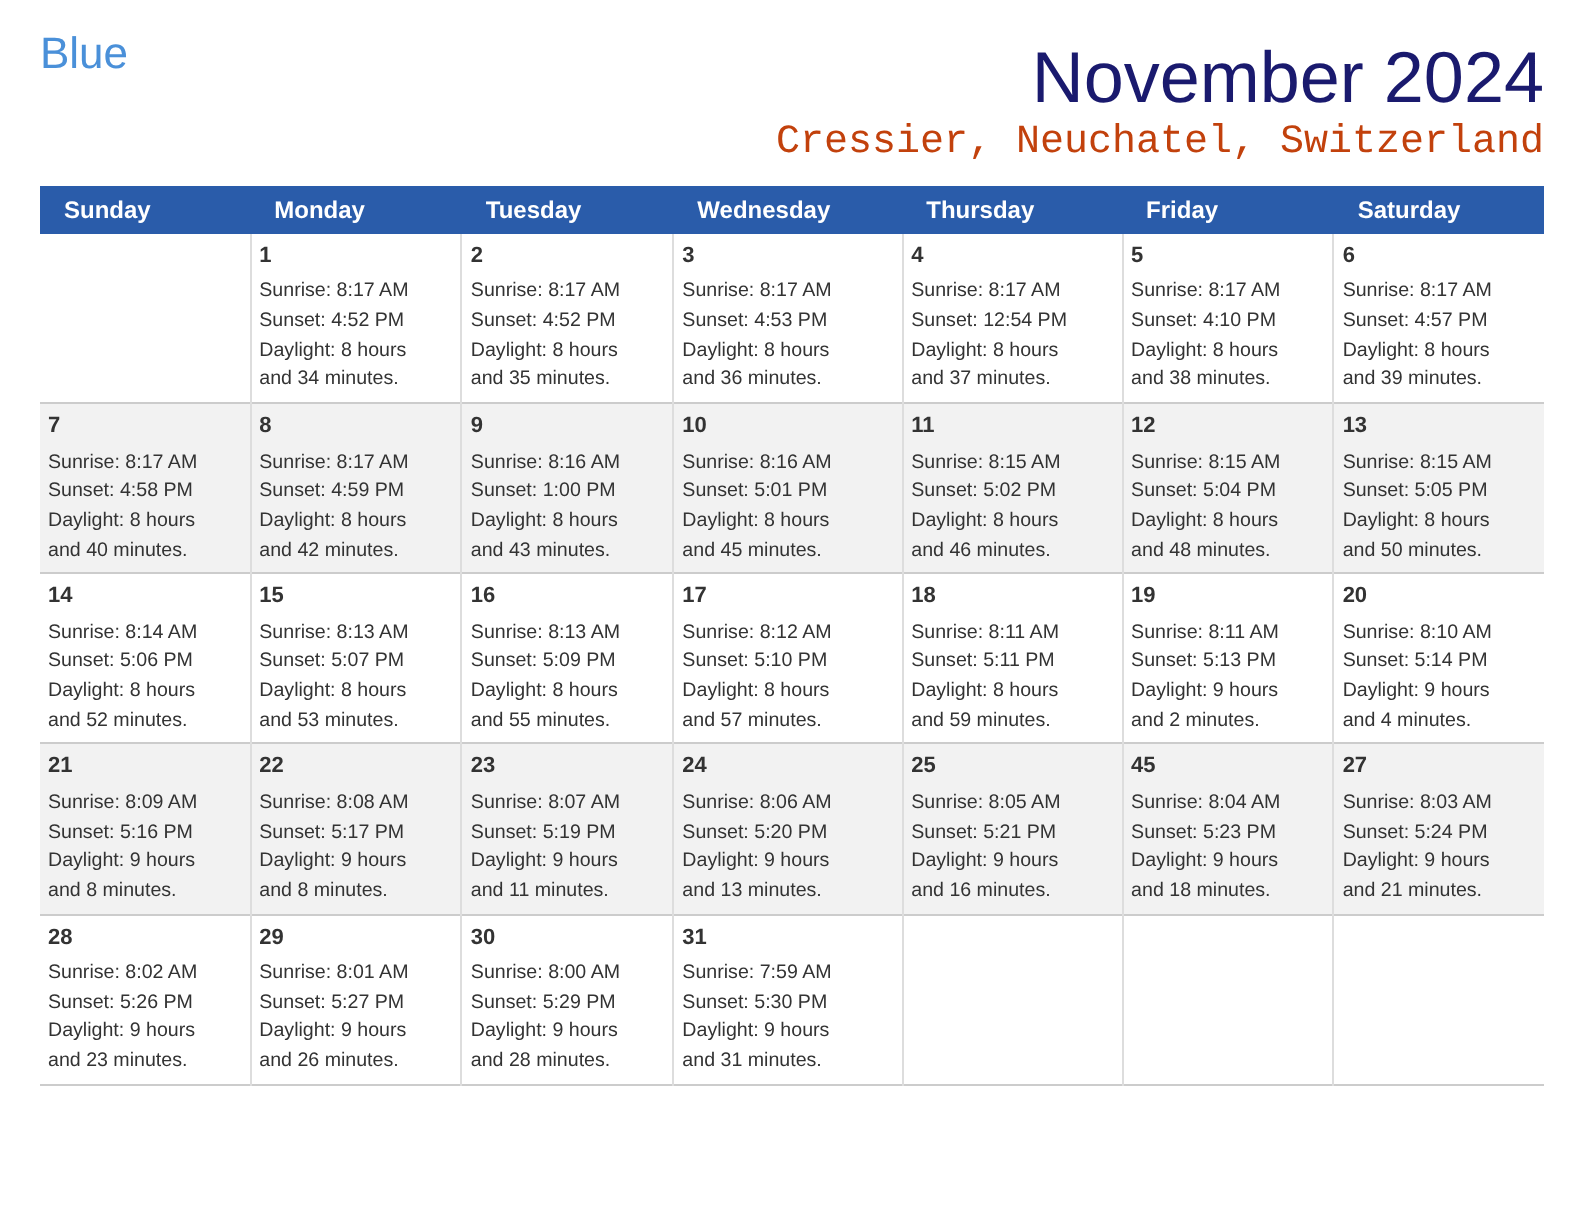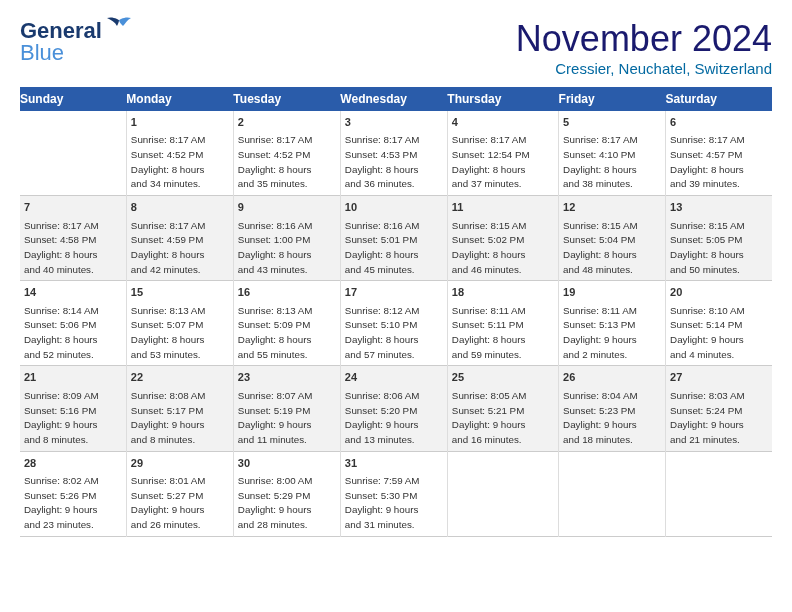--- a/index.html
+++ b/index.html
@@ -27,32 +27,33 @@
     }
     .title-area {
       text-align: right;
     }
     .main-title {
       font-size: 36px;
       color: #1a1a6e;
       font-weight: normal;
     }
     .subtitle {
-      font-size: 15px;
-      color: #0369a1;
+      font-size: 20px;
+      color: #c2410c;
+      font-family: Liberation Mono, monospace;
     }
     table {
       width: 100%;
       border-collapse: collapse;
       font-size: 10.5px;
     }
     thead tr th {
       background-color: #2a5caa;
       color: #fff;
-      padding: 5px 0;
+      padding: 5px 12px;
       text-align: left;
       font-weight: bold;
       font-size: 12px;
     }
     tbody tr {
       border-bottom: 1px solid #ccc;
     }
     tbody tr:nth-child(even) {
       background-color: #f2f2f2;
     }
@@ -90,29 +91,20 @@
       margin-left: 3px;
       margin-top: -8px;
     }
   </style>
 </head>
 <body>
 
 <div class="page">
   <div class="header-area">
     <div class="logo">
-      <div class="logo-wrapper">
-        <span style="font-size:22px;font-weight:bold;">
-          <span class="logo-dark">General</span>
-        </span>
-        <svg class="bird-svg" width="28" height="22" viewBox="0 0 28 22">
-          <path d="M14 4 C14 4 20 0 26 2 C22 4 20 8 18 10 C16 8 14 6 14 4Z" fill="#4a90d9"></path>
-          <path d="M14 4 C14 4 8 0 2 2 C6 4 10 6 12 10 C13 8 14 6 14 4Z" fill="#1a3a6e"></path>
-        </svg>
-      </div>
       <span style="font-size:22px;font-weight:normal;color:#4a90d9;margin-top:-4px;">Blue</span>
     </div>
     <div class="title-area">
       <div class="main-title">November 2024</div>
       <div class="subtitle">Cressier, Neuchatel, Switzerland</div>
     </div>
   </div>
 
   <table>
     <thead>
@@ -153,21 +145,21 @@
           <td><span class="day-num">18</span><span class="cell-text">Sunrise: 8:11 AM</span><br><span class="cell-text">Sunset: 5:11 PM</span><br><span class="cell-text">Daylight: 8 hours</span><br><span class="cell-text">and 59 minutes.</span></td>
           <td><span class="day-num">19</span><span class="cell-text">Sunrise: 8:11 AM</span><br><span class="cell-text">Sunset: 5:13 PM</span><br><span class="cell-text">Daylight: 9 hours</span><br><span class="cell-text">and 2 minutes.</span></td>
           <td><span class="day-num">20</span><span class="cell-text">Sunrise: 8:10 AM</span><br><span class="cell-text">Sunset: 5:14 PM</span><br><span class="cell-text">Daylight: 9 hours</span><br><span class="cell-text">and 4 minutes.</span></td>
         </tr>
         <tr>
           <td><span class="day-num">21</span><span class="cell-text">Sunrise: 8:09 AM</span><br><span class="cell-text">Sunset: 5:16 PM</span><br><span class="cell-text">Daylight: 9 hours</span><br><span class="cell-text">and 8 minutes.</span></td>
           <td><span class="day-num">22</span><span class="cell-text">Sunrise: 8:08 AM</span><br><span class="cell-text">Sunset: 5:17 PM</span><br><span class="cell-text">Daylight: 9 hours</span><br><span class="cell-text">and 8 minutes.</span></td>
           <td><span class="day-num">23</span><span class="cell-text">Sunrise: 8:07 AM</span><br><span class="cell-text">Sunset: 5:19 PM</span><br><span class="cell-text">Daylight: 9 hours</span><br><span class="cell-text">and 11 minutes.</span></td>
           <td><span class="day-num">24</span><span class="cell-text">Sunrise: 8:06 AM</span><br><span class="cell-text">Sunset: 5:20 PM</span><br><span class="cell-text">Daylight: 9 hours</span><br><span class="cell-text">and 13 minutes.</span></td>
           <td><span class="day-num">25</span><span class="cell-text">Sunrise: 8:05 AM</span><br><span class="cell-text">Sunset: 5:21 PM</span><br><span class="cell-text">Daylight: 9 hours</span><br><span class="cell-text">and 16 minutes.</span></td>
-          <td><span class="day-num">26</span><span class="cell-text">Sunrise: 8:04 AM</span><br><span class="cell-text">Sunset: 5:23 PM</span><br><span class="cell-text">Daylight: 9 hours</span><br><span class="cell-text">and 18 minutes.</span></td>
+          <td><span class="day-num">45</span><span class="cell-text">Sunrise: 8:04 AM</span><br><span class="cell-text">Sunset: 5:23 PM</span><br><span class="cell-text">Daylight: 9 hours</span><br><span class="cell-text">and 18 minutes.</span></td>
           <td><span class="day-num">27</span><span class="cell-text">Sunrise: 8:03 AM</span><br><span class="cell-text">Sunset: 5:24 PM</span><br><span class="cell-text">Daylight: 9 hours</span><br><span class="cell-text">and 21 minutes.</span></td>
         </tr>
         <tr>
           <td><span class="day-num">28</span><span class="cell-text">Sunrise: 8:02 AM</span><br><span class="cell-text">Sunset: 5:26 PM</span><br><span class="cell-text">Daylight: 9 hours</span><br><span class="cell-text">and 23 minutes.</span></td>
           <td><span class="day-num">29</span><span class="cell-text">Sunrise: 8:01 AM</span><br><span class="cell-text">Sunset: 5:27 PM</span><br><span class="cell-text">Daylight: 9 hours</span><br><span class="cell-text">and 26 minutes.</span></td>
           <td><span class="day-num">30</span><span class="cell-text">Sunrise: 8:00 AM</span><br><span class="cell-text">Sunset: 5:29 PM</span><br><span class="cell-text">Daylight: 9 hours</span><br><span class="cell-text">and 28 minutes.</span></td>
           <td><span class="day-num">31</span><span class="cell-text">Sunrise: 7:59 AM</span><br><span class="cell-text">Sunset: 5:30 PM</span><br><span class="cell-text">Daylight: 9 hours</span><br><span class="cell-text">and 31 minutes.</span></td>
           <td></td>
           <td></td>
           <td></td>

